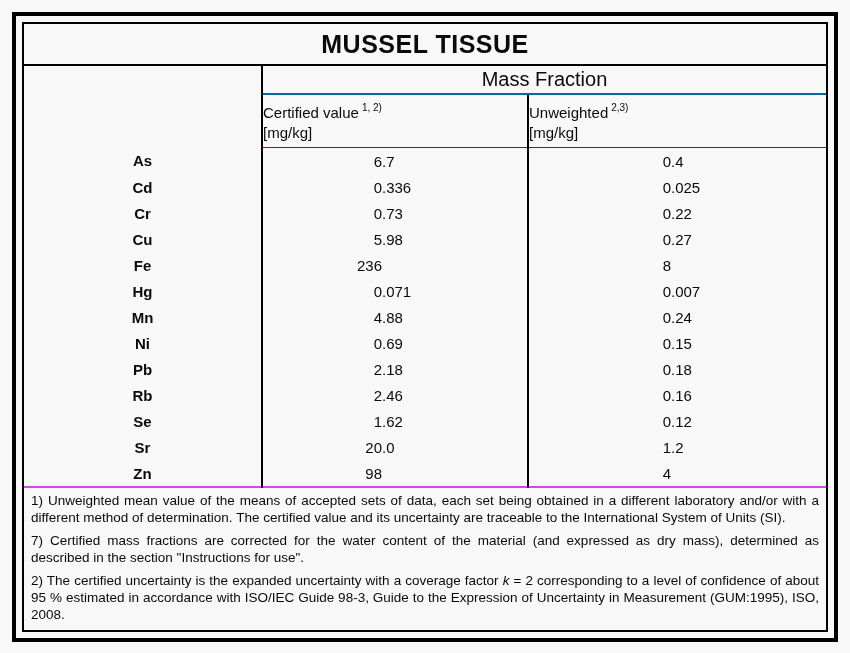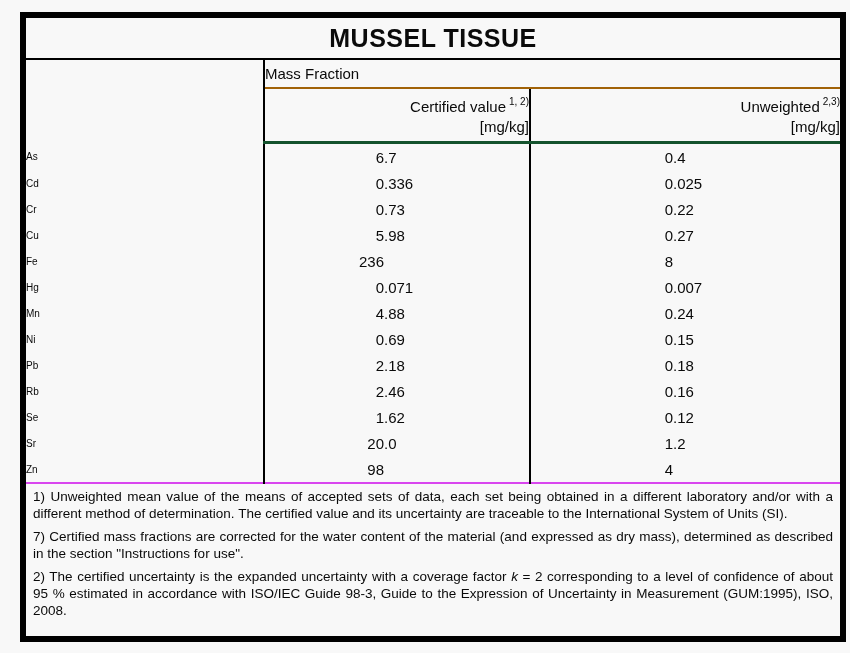--- a/index.html
+++ b/index.html
@@ -7,23 +7,22 @@
     width:850px;height:653px;
     background:#f8f8f8;
     font-family:"Liberation Sans", sans-serif;
     color:#0a0a0a;
     position:relative;
   }
   .frame{
     position:absolute;left:12px;top:12px;
     width:826px;height:630px;
     border:4px solid #000;
-    padding:0;
+    padding:6px;
     box-sizing:border-box;
-    margin-left:8px;
   }
   .frame-inner{
     border:2px solid #000;
     height:100%;
     box-sizing:border-box;
     overflow:hidden;
   }
   table.cert{
     border-collapse:collapse;
     width:100%;
@@ -34,42 +33,43 @@
     height:40px;
     text-align:center;
     font-weight:bold;
     font-size:25px;
     letter-spacing:0.5px;
     border-bottom:2px solid #000;
   }
   .corner{border-right:2px solid #000;}
   .group{
     height:27px;
-    border-bottom:2px solid #a16207;
-    text-align:left;
-    font-size:15px;
+    border-bottom:2px solid #0369a1;
+    text-align:center;
+    font-size:20px;
   }
   .sub{
     height:52px;
-    border-bottom:3px solid #14532d;
-    text-align:right;
+    border-bottom:1px solid #14532d;
+    text-align:left;
     font-size:15px;
     line-height:20px;
   }
   .bR{border-right:2px solid #000;}
   sup{
     font-size:10px;
     position:relative;
     top:-1px;
     margin-left:3px;
   }
   .el{
-    text-align:left;
-    font-size:10px;
+    text-align:center;
+    font-size:15px;
     height:26px;
+    font-weight:bold;
   }
   .numcell{font-size:15px;height:26px;}
   .num{display:flex;}
   .ip{display:inline-block;text-align:right;white-space:pre;}
   .ip.cert{width:119px;}
   .ip.unc{width:142px;}
   .fp{display:inline-block;text-align:left;white-space:pre;}
   .footnotes{
     border-top:2px solid #d946ef;
     padding:4px 7px 2px 7px;

